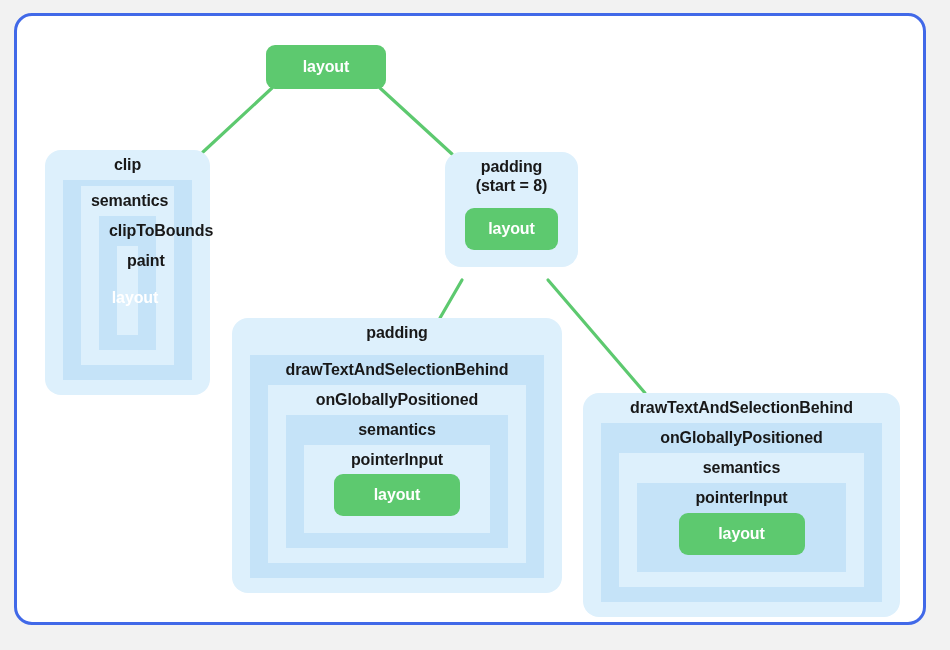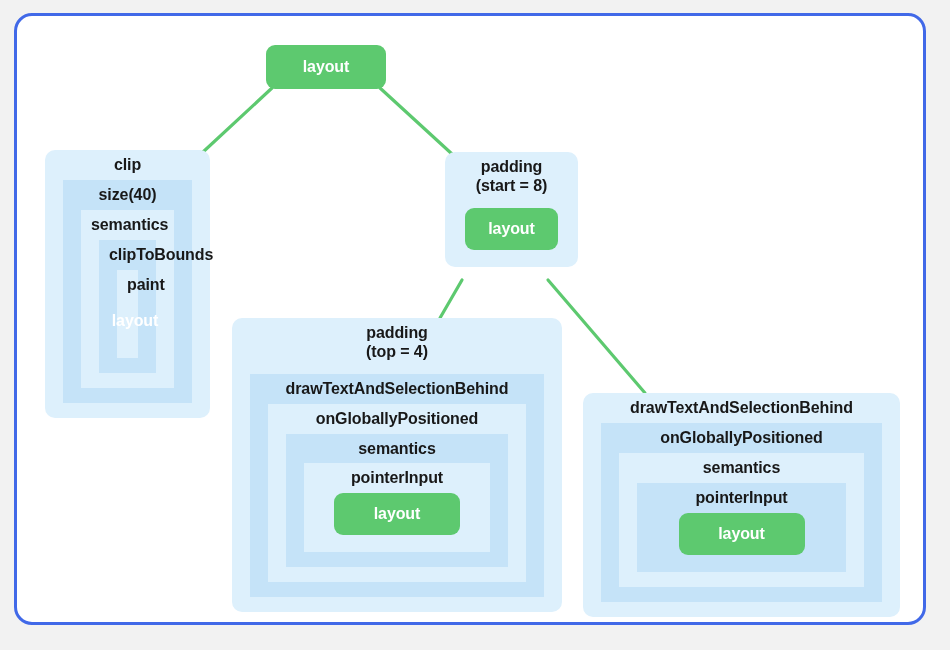--- a/index.html
+++ b/index.html
@@ -41,21 +41,21 @@
     top: 0;
     width: 950px;
     height: 650px;
     pointer-events: none;
   }
 
   
   .node {
     position: absolute;
     box-sizing: border-box;
-    border-radius: 10px;
+    border-radius: 16px;
     text-align: center;
   }
 
   
   .mod {
     padding: 6px 10px 7px 10px;
   }
   .shade-a { background: #c5e3f8; }
   .shade-b { background: #ddf0fc; }
 
@@ -159,21 +159,20 @@
   </svg>
 
   <div class="node layout-leaf" id="root-layout">
     <span>layout</span>
   </div>
 
   <div class="node mod shade-b" id="clip-group">
     <span class="label">clip</span>
 
     <div class="mod shade-a nest">
-      <span class="label">size(40)</span>
 
       <div class="mod shade-b nest">
         <span class="label">semantics</span>
 
         <div class="mod shade-a nest">
           <span class="label">clipToBounds</span>
 
           <div class="mod shade-b nest">
             <span class="label">paint</span>
 
@@ -193,21 +192,20 @@
     </span>
 
     <div class="layout-leaf">
       <span>layout</span>
     </div>
   </div>
 
   <div class="node mod two-line shade-b" id="padding-top-group">
     <span class="label">
       <span class="sub">padding</span>
-      <span class="sub">(top = 4)</span>
     </span>
 
     <div class="mod shade-a nest">
       <span class="label">drawTextAndSelectionBehind</span>
 
       <div class="mod shade-b nest">
         <span class="label">onGloballyPositioned</span>
 
         <div class="mod shade-a nest">
           <span class="label">semantics</span>

